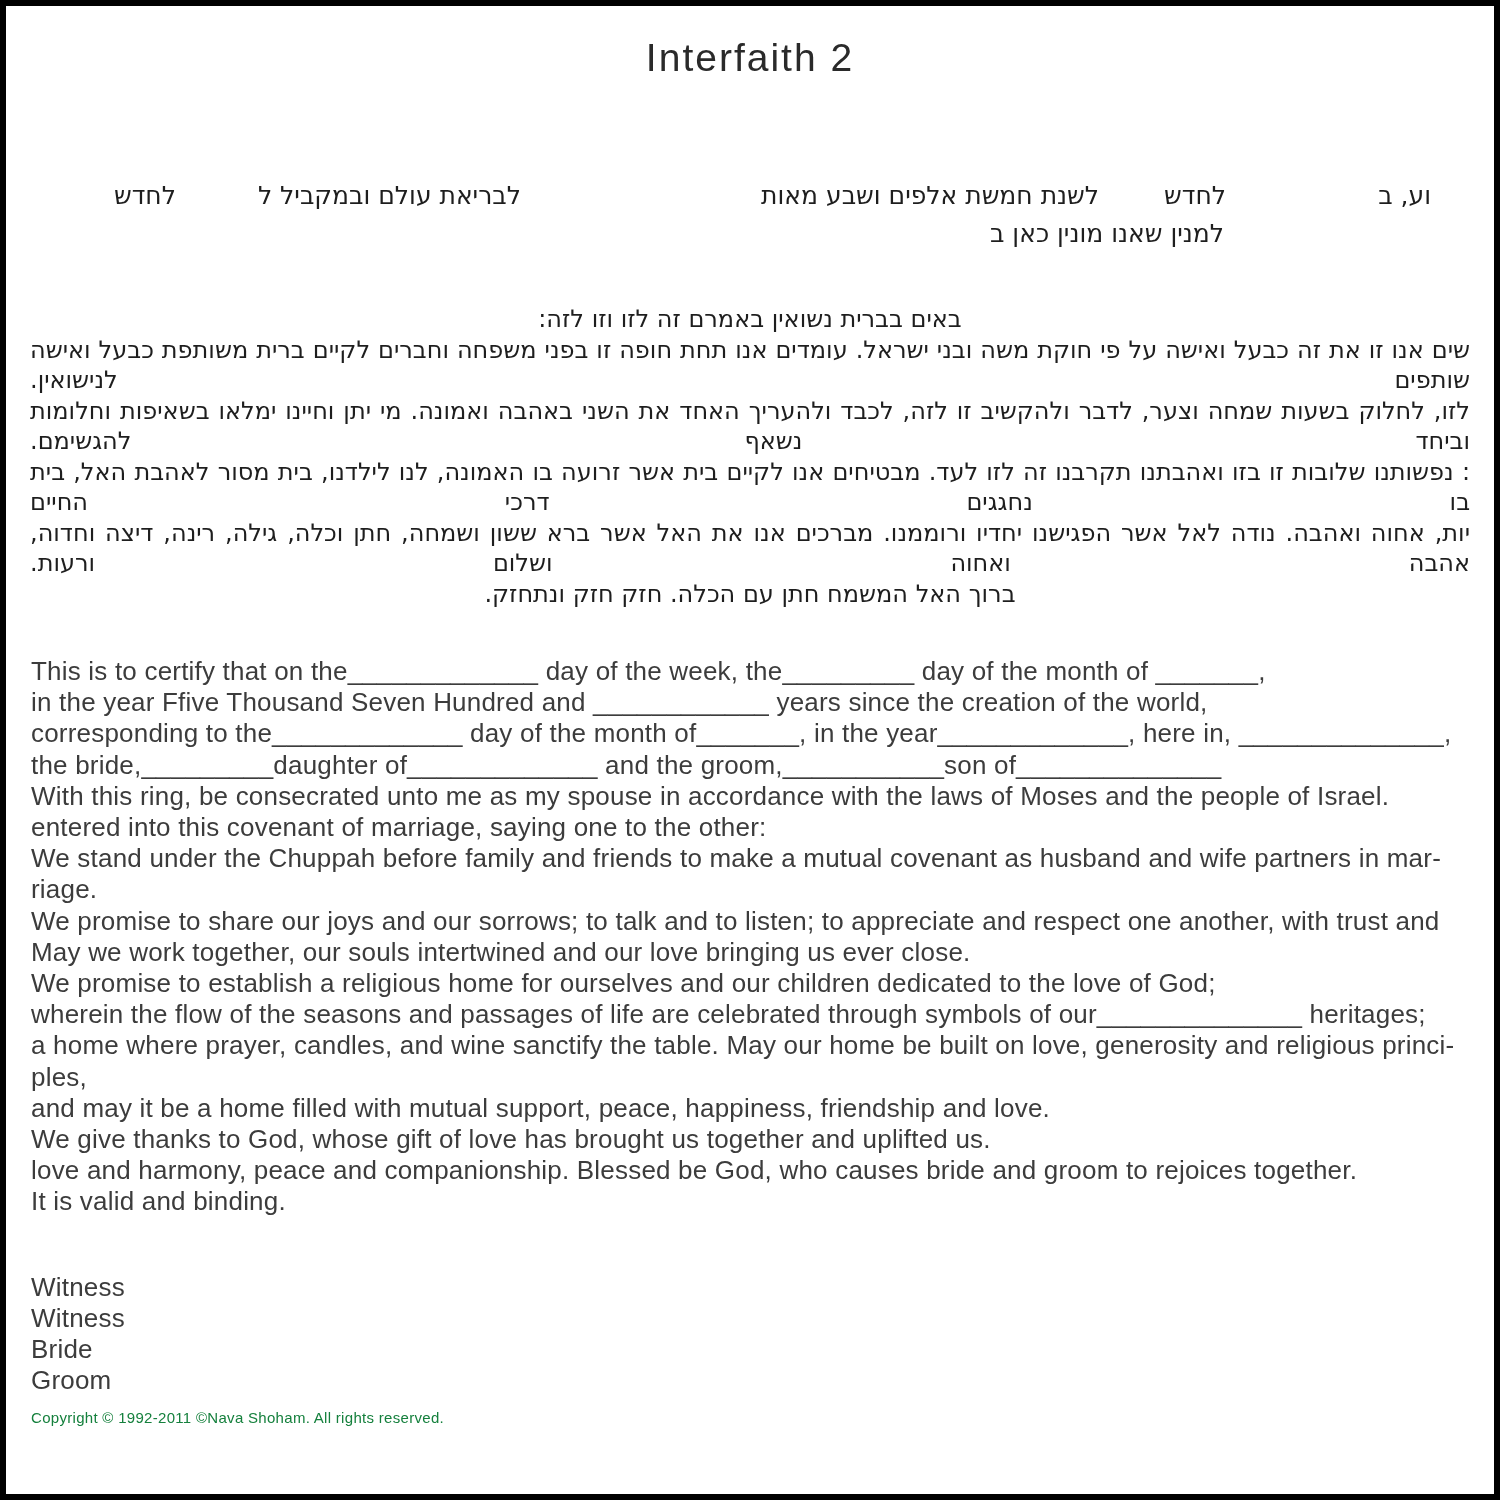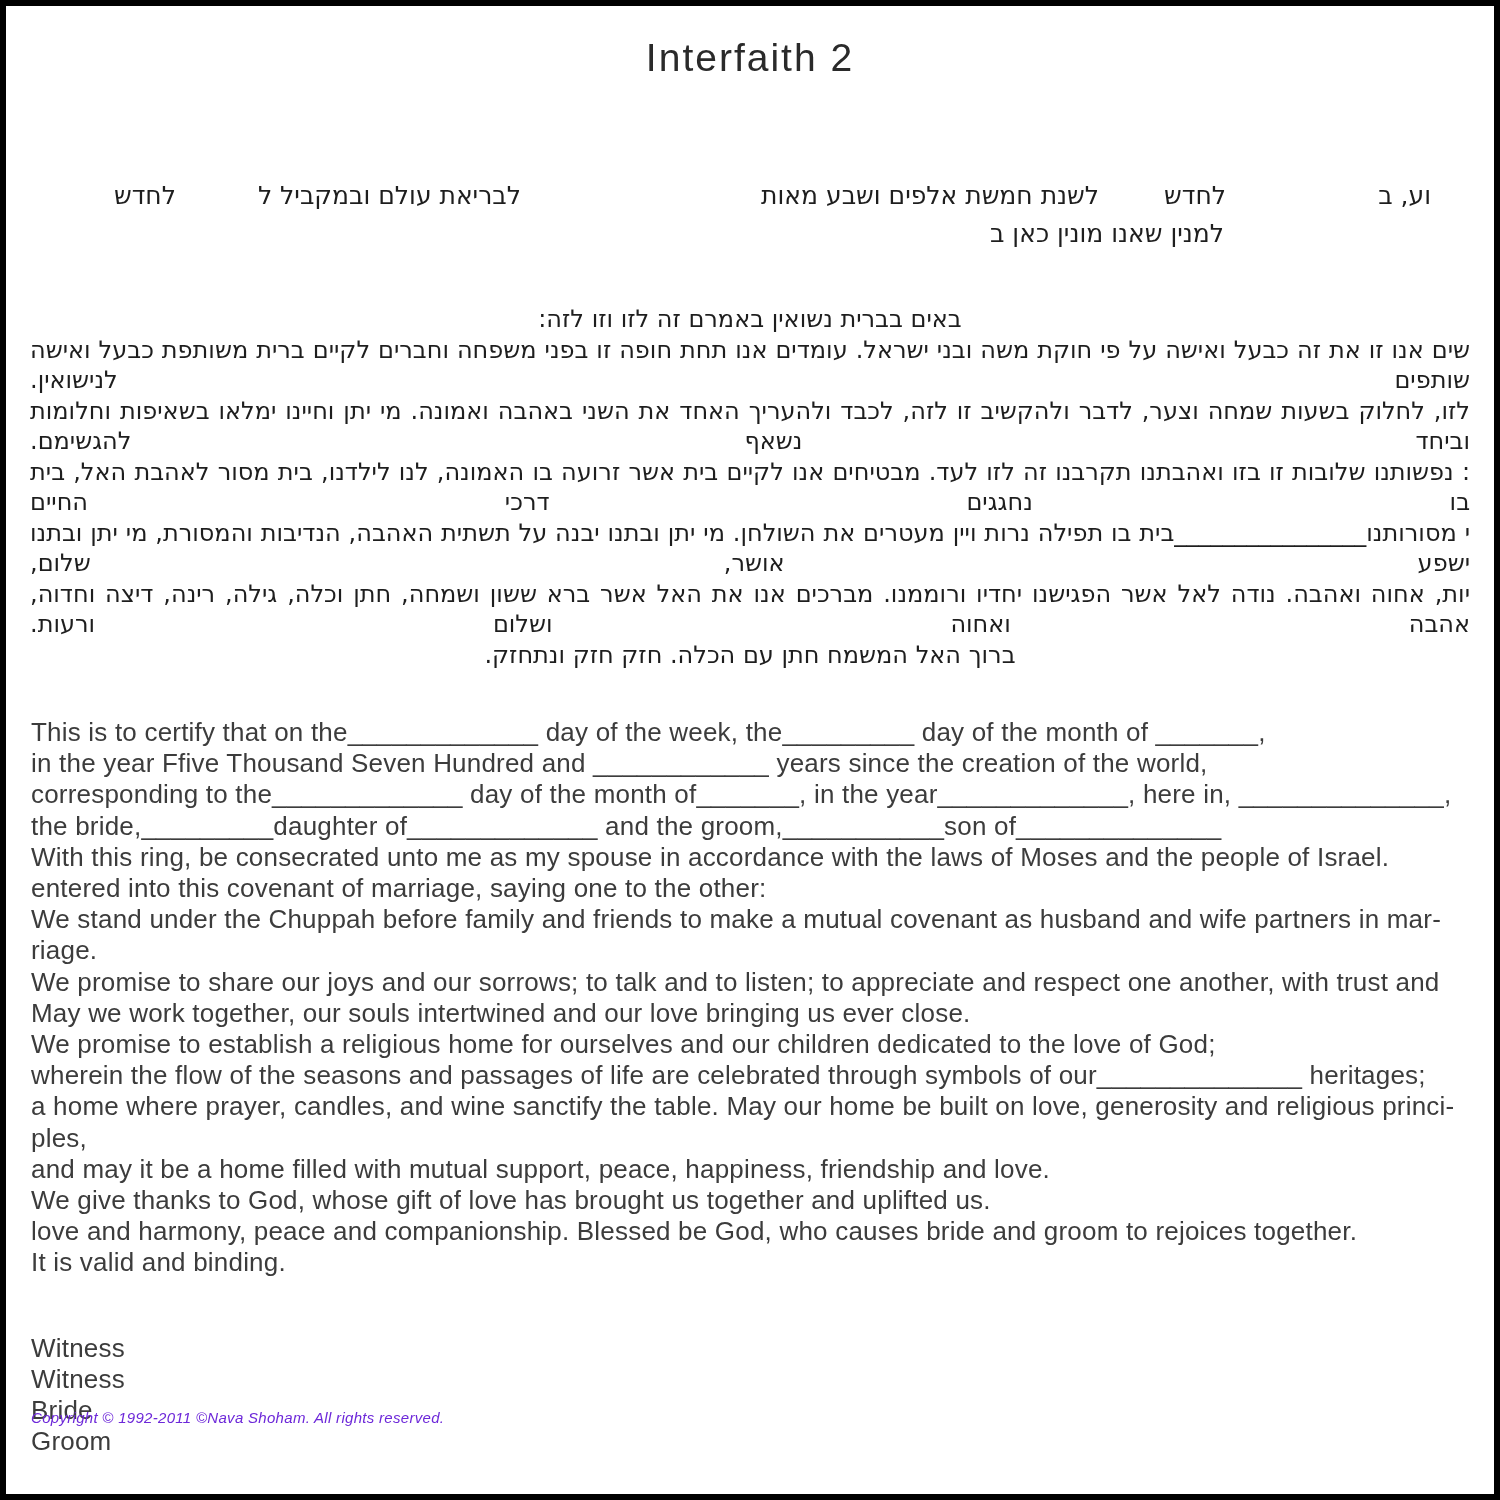--- a/index.html
+++ b/index.html
@@ -61,22 +61,21 @@
     font-size:26px;
     line-height:31.2px;
     letter-spacing:0.2px;
     color:#3c3c3c;
   }
   .copyright{
     position:absolute;
     left:25px;bottom:68px;
     font-size:15px;
     letter-spacing:0.3px;
-    color:#6d28d9;
-    font-style:italic;
+    color:#15803d;
   }
 </style>
 </head>
 <body>
 
 <div class="page">
 
   <div class="title">Interfaith 2</div>
 
   <div class="heb-form">
@@ -86,21 +85,20 @@
     <span class="seg-r4">לבריאת עולם ובמקביל ל</span>
     <span class="seg-l1">לחדש</span>
     <span class="seg-row2">למנין שאנו מונין כאן ב</span>
   </div>
 
   <div class="heb-par">
     <div class="heb-line center">באים בברית נשואין באמרם זה לזו וזו לזה:</div>
     <div class="heb-line">שים אנו זו את זה כבעל ואישה על פי חוקת משה ובני ישראל. עומדים אנו תחת חופה זו בפני משפחה וחברים לקיים ברית משותפת כבעל ואישה שותפים לנישואין.</div>
     <div class="heb-line">לזו, לחלוק בשעות שמחה וצער, לדבר ולהקשיב זו לזה, לכבד ולהעריך האחד את השני באהבה ואמונה. מי יתן וחיינו ימלאו בשאיפות וחלומות וביחד נשאף להגשימם.</div>
     <div class="heb-line">: נפשותנו שלובות זו בזו ואהבתנו תקרבנו זה לזו לעד. מבטיחים אנו לקיים בית אשר זרועה בו האמונה, לנו לילדנו, בית מסור לאהבת האל, בית בו נחגגים דרכי החיים</div>
-    <div class="heb-line">י מסורותנו________________בית בו תפילה נרות ויין מעטרים את השולחן. מי יתן ובתנו יבנה על תשתית האהבה, הנדיבות והמסורת, מי יתן ובתנו ישפע אושר, שלום,</div>
     <div class="heb-line">יות, אחוה ואהבה. נודה לאל אשר הפגישנו יחדיו ורוממנו. מברכים אנו את האל אשר ברא ששון ושמחה, חתן וכלה, גילה, רינה, דיצה וחדוה, אהבה ואחוה ושלום ורעות.</div>
     <div class="heb-line center">ברוך האל המשמח חתן עם הכלה. חזק חזק ונתחזק.</div>
   </div>
 
   <div class="eng">
     <div>This is to certify that on the_____________ day of the week, the_________ day of the month of _______,</div>
     <div>in the year Ffive Thousand Seven Hundred and ____________ years since the creation of the world,</div>
     <div>corresponding to the_____________ day of the month of_______, in the year_____________, here in, ______________,</div>
     <div>the bride,_________daughter of_____________ and the groom,___________son of______________</div>
     <div>With this ring, be consecrated unto me as my spouse in accordance with the laws of Moses and the people of Israel.</div>

